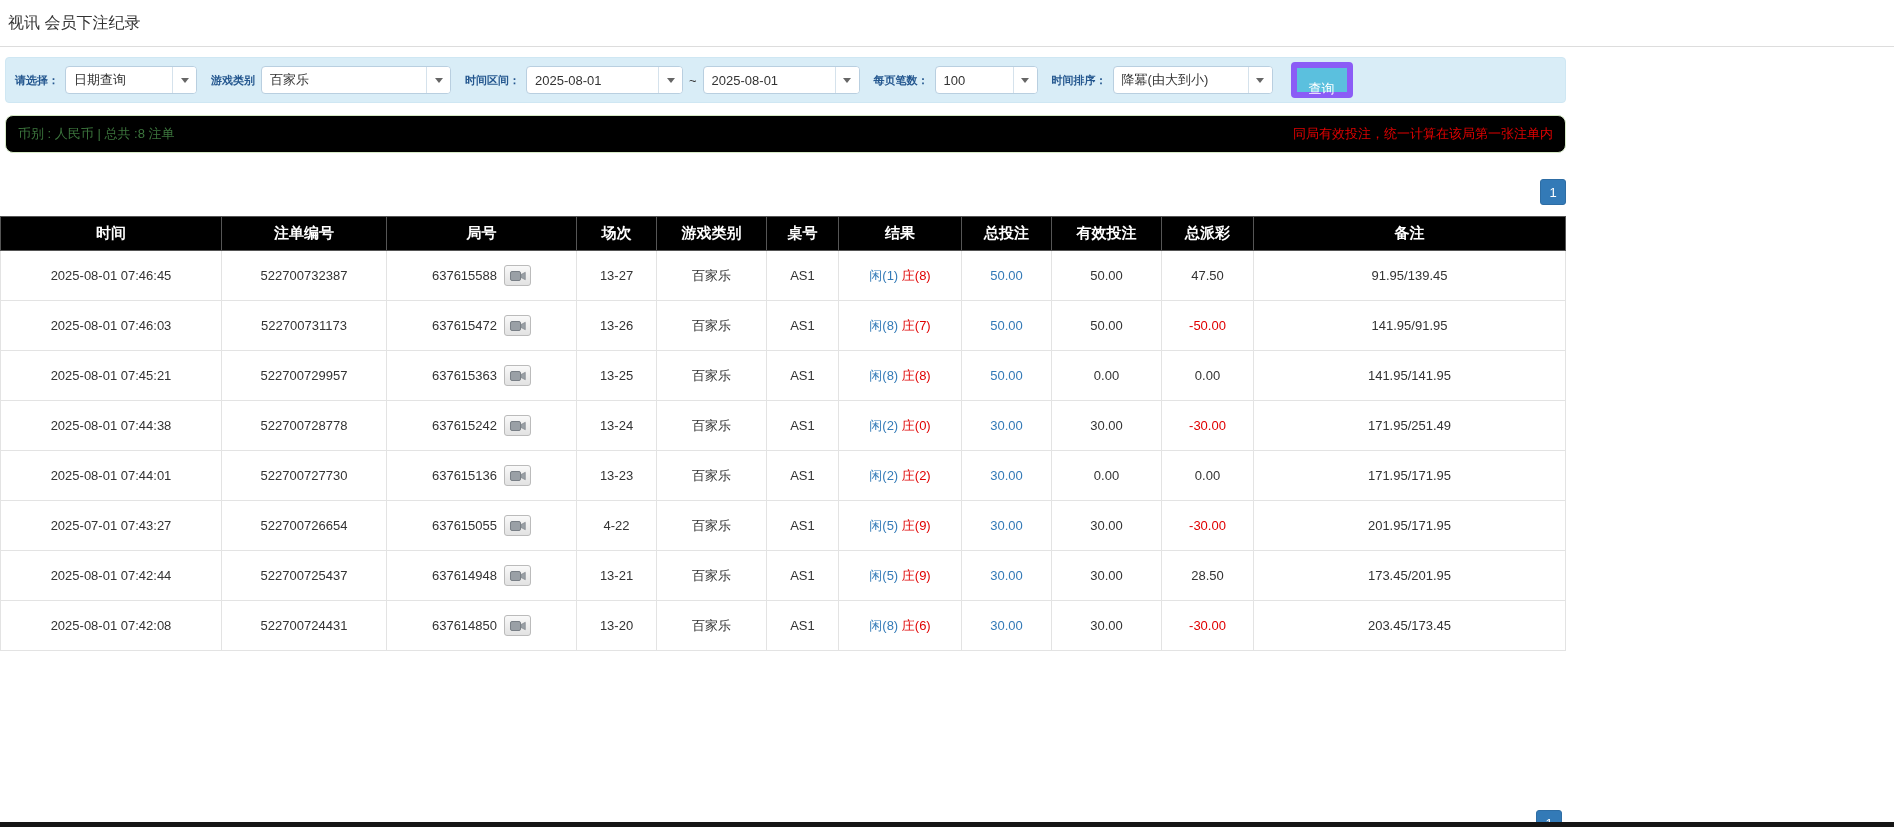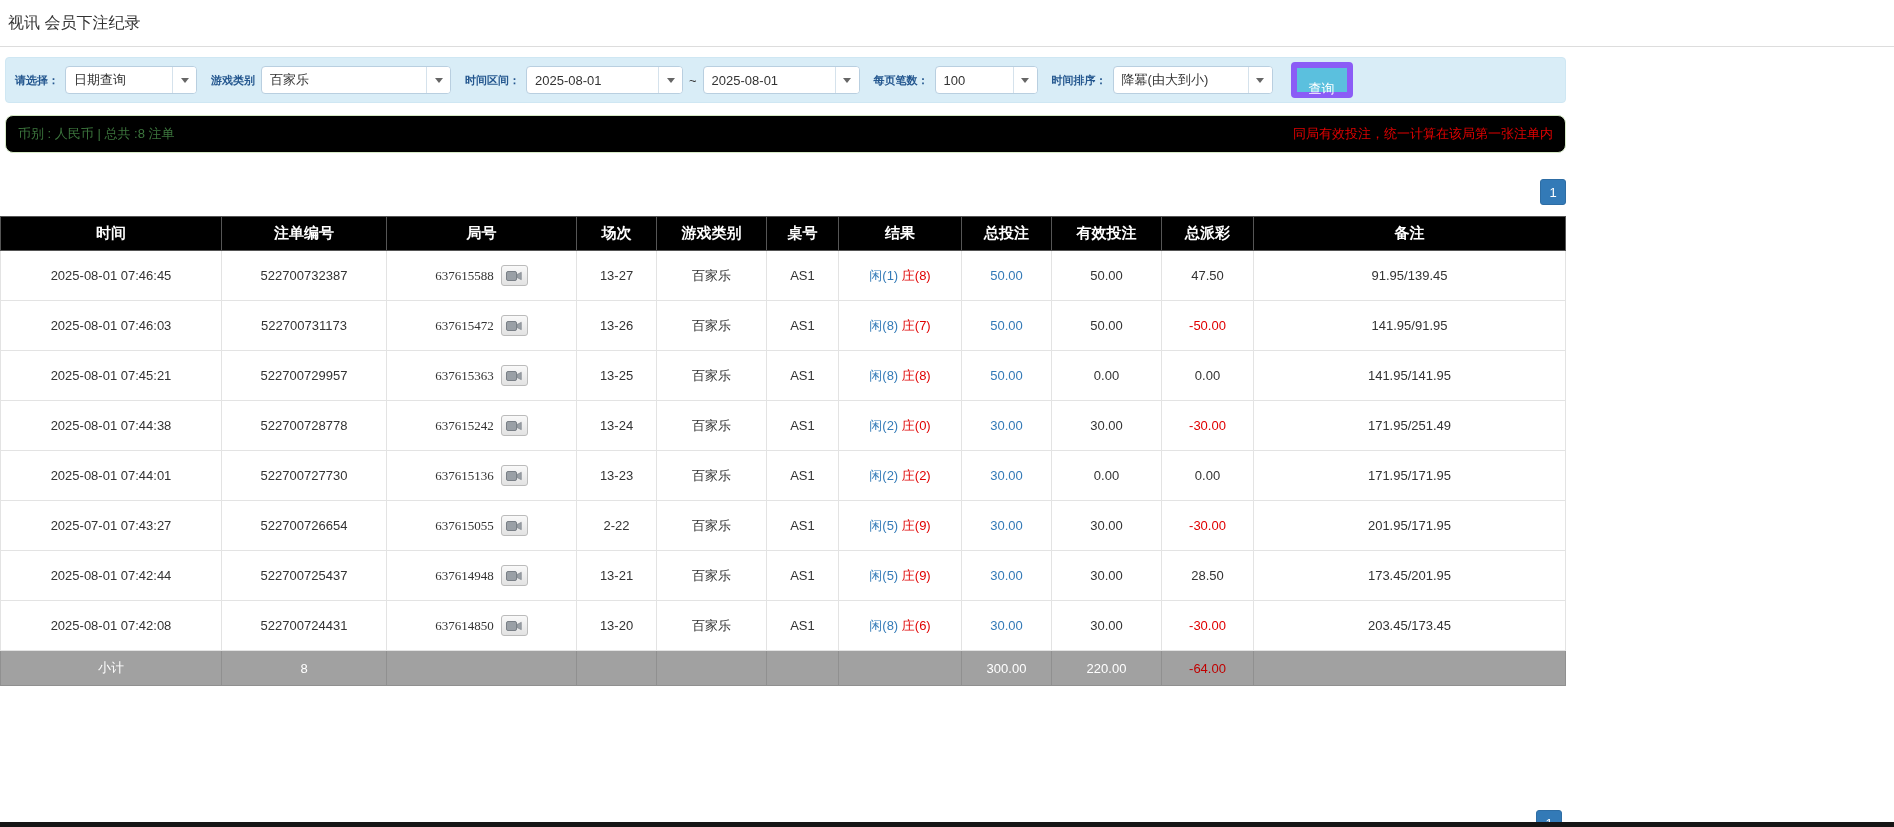--- a/index.html
+++ b/index.html
@@ -103,21 +103,21 @@
   tfoot td {
     background: #a1a1a1; color: #fff;
     font-size: 13px; text-align: center;
     padding: 8px 4px; border: 1px solid #909090;
   }
   .link { color: #337ab7; cursor: pointer; }
   .res-player { color: #337ab7; }
   .res-banker { color: #e00000; }
   .neg { color: #e00000; }
   tfoot .neg { color: #c00000; }
-  .round-num { vertical-align: middle; font-family: Liberation Serif, serif; }
+  .round-num { vertical-align: middle; }
   .replay-btn {
     display: inline-flex; align-items: center; justify-content: center;
     width: 27px; height: 21px;
     background: linear-gradient(#f9f9f9, #e2e2e2);
     border: 1px solid #bbb; border-radius: 3px;
     margin-left: 7px; vertical-align: middle; cursor: pointer;
   }
 
   
   .bottom-pager { position: absolute; top: 810px; left: 1536px; }
@@ -315,21 +315,21 @@
           <td>2025-07-01 07:43:27</td>
           <td>522700726654</td>
           <td><span class="round-num">637615055</span><span class="replay-btn">
               <span style="display:inline-flex">
                 <svg width="16" height="12" viewBox="0 0 16 12">
                   <rect x="0.5" y="1.5" width="10" height="9" rx="1.5" fill="#9aa0a6" stroke="#7a8087"></rect>
                   <path d="M11 4.5 L15.3 2.3 V9.7 L11 7.5 Z" fill="#9aa0a6" stroke="#7a8087" stroke-width="0.6"></path>
                 </svg>
               </span>
             </span></td>
-          <td>2-22</td>
+          <td>4-22</td>
           <td>百家乐</td>
           <td>AS1</td>
           <td><span class="res-player">闲(5)</span> <span class="res-banker">庄(9)</span></td>
           <td class="link">30.00</td>
           <td>30.00</td>
           <td class="neg">-30.00</td>
           <td>201.95/171.95</td>
         </tr>
         <tr>
           <td>2025-08-01 07:42:44</td>
@@ -366,33 +366,20 @@
           <td>百家乐</td>
           <td>AS1</td>
           <td><span class="res-player">闲(8)</span> <span class="res-banker">庄(6)</span></td>
           <td class="link">30.00</td>
           <td>30.00</td>
           <td class="neg">-30.00</td>
           <td>203.45/173.45</td>
         </tr>
       </tbody>
     <tfoot>
-      <tr>
-        <td>小计</td>
-        <td>8</td>
-        <td></td>
-        <td></td>
-        <td></td>
-        <td></td>
-        <td></td>
-        <td>300.00</td>
-        <td>220.00</td>
-        <td class="neg">-64.00</td>
-        <td></td>
-      </tr>
     </tfoot>
   </table>
 
 </div>
 
 <div class="bottom-pager">
   <div class="page-btn">1</div>
 </div>
 <div class="bottom-bar"></div>
 

